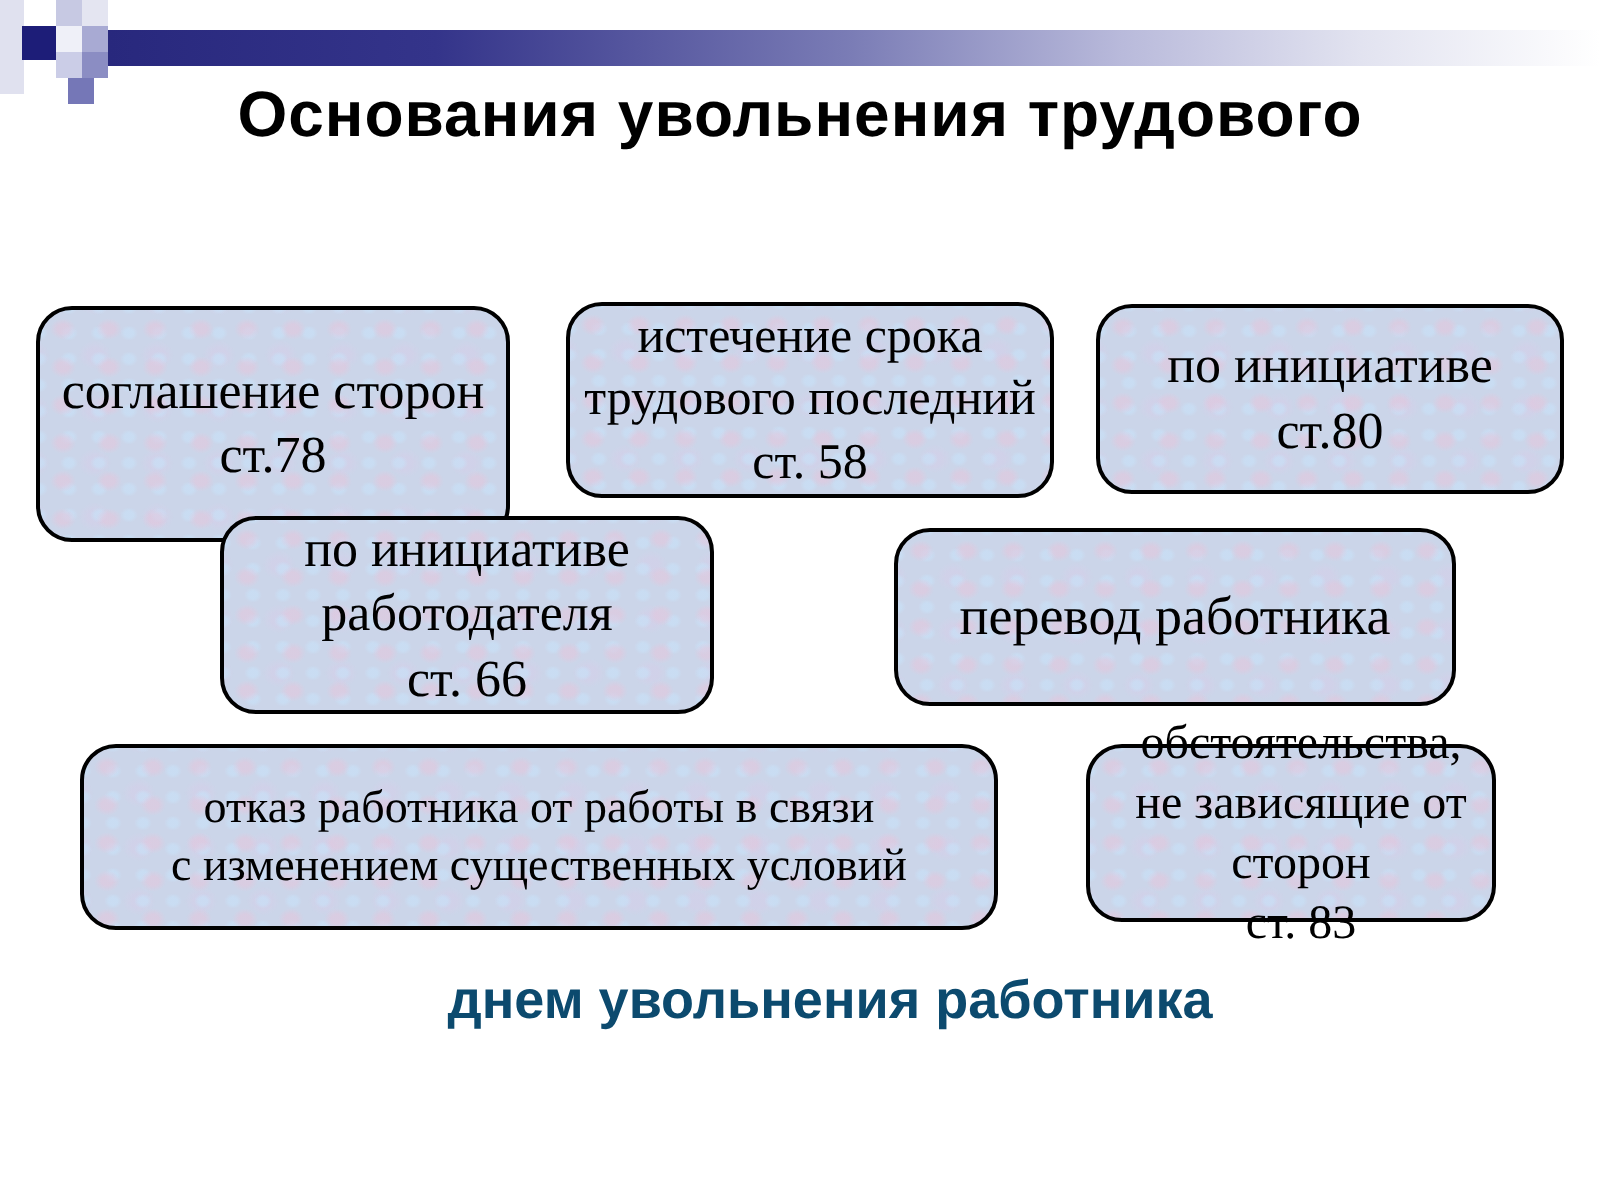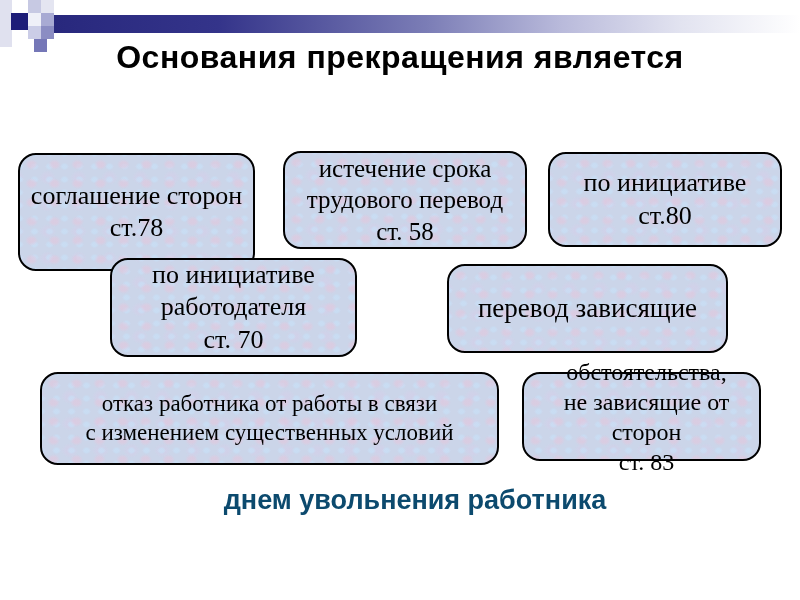--- a/index.html
+++ b/index.html
@@ -44,21 +44,21 @@
       radial-gradient(rgba(216,205,233,0.45) 16%, rgba(216,205,233,0) 38%);
     background-size:23px 19px,15px 13px,31px 27px;
     background-position:0 0,7px 5px,12px 9px;
   }
   .b1{left:18px; top:153px;width:237px;height:118px;font-size:26px;}
   .b2{left:283px;top:151px;width:244px;height:98px;font-size:25px;}
   .b3{left:548px;top:152px;width:234px;height:95px;font-size:26px;}
   .b4{left:110px;top:258px;width:247px;height:99px;font-size:26px;}
   .b5{left:447px;top:264px;width:281px;height:89px;font-size:27px;}
   .b6{left:40px; top:372px;width:459px;height:93px;font-size:23px;}
-  .b7{left:522px;top:372px;width:239px;height:89px;font-size:24px;padding-left:10px;}
+  .b7{left:543px;top:372px;width:205px;height:89px;font-size:24px;padding-left:10px;}
   
   .footer{
     position:absolute;left:30px;right:0;top:480px;
     text-align:center;font-weight:bold;font-size:27px;line-height:40px;color:#0c4a6e;
   }
 </style>
 </head>
 <body>
 
 <div class="deco deco-lightbar"></div>
@@ -66,44 +66,44 @@
 <div class="deco deco-sq1"></div>
 <div class="deco deco-sq2"></div>
 <div class="deco deco-sq3"></div>
 <div class="deco deco-sq4"></div>
 <div class="deco deco-sq5"></div>
 <div class="deco deco-sq6"></div>
 <div class="deco deco-sq7"></div>
 <div class="top-bar"></div>
 
 <div class="title">
-  <div>Основания прекращения является</div>
+  <div>Основания увольнения трудового</div>
 </div>
 
 <div class="box b1">
   <div>соглашение сторон</div>
   <div>ст.78</div>
 </div>
 <div class="box b2">
   <div>истечение срока</div>
-  <div>трудового перевод</div>
+  <div>трудового последний</div>
   <div>ст. 58</div>
 </div>
 <div class="box b3">
   <div>по инициативе</div>
   <div>ст.80</div>
 </div>
 
 <div class="box b4">
   <div>по инициативе</div>
   <div>работодателя</div>
-  <div>ст. 70</div>
+  <div>ст. 66</div>
 </div>
 <div class="box b5">
-  <div>перевод зависящие</div>
+  <div>перевод работника</div>
 </div>
 
 <div class="box b6">
   <div>отказ работника от работы в связи</div>
   <div>с изменением существенных условий</div>
 </div>
 <div class="box b7">
   <div>обстоятельства,</div>
   <div>не зависящие от сторон</div>
   <div>ст. 83</div>

